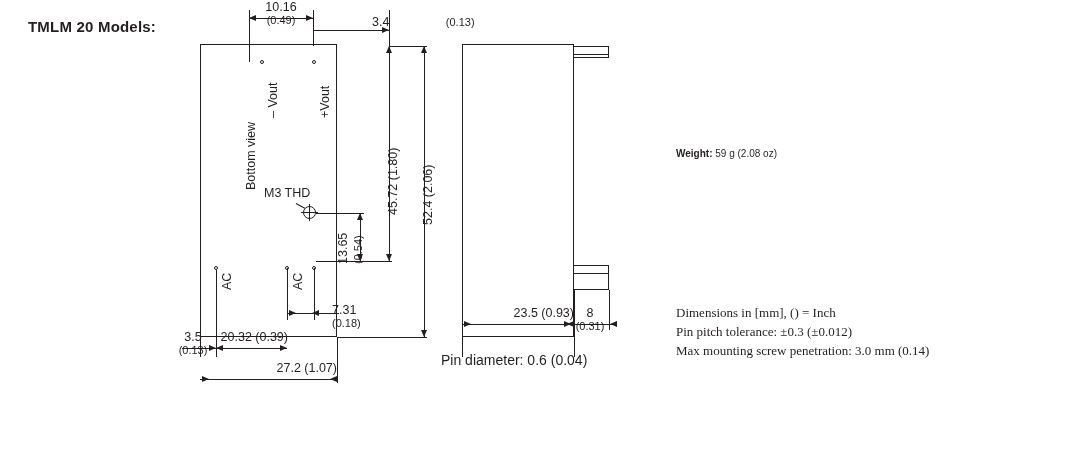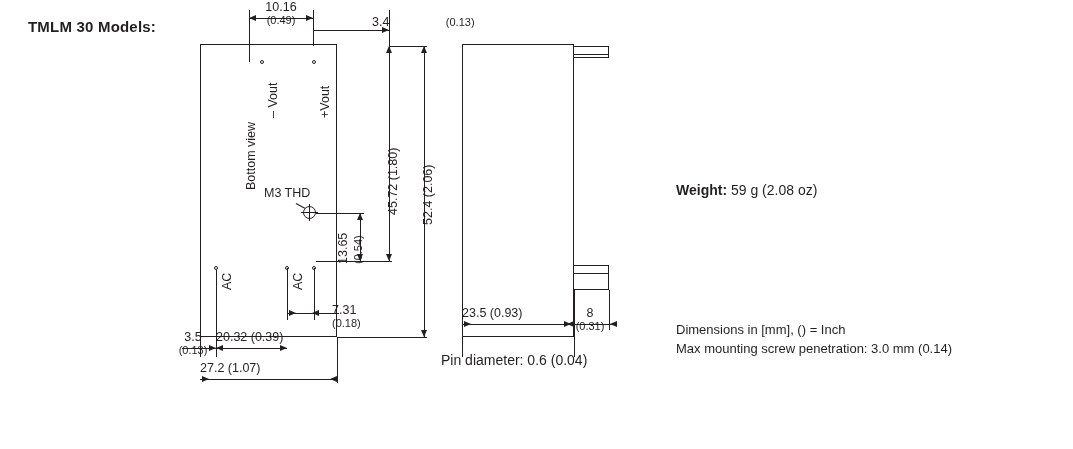--- a/index.html
+++ b/index.html
@@ -32,21 +32,21 @@
     box-sizing: border-box;
   }
   
   .lbl {
     position: absolute;
     font-size: 12.5px;
     white-space: nowrap;
     line-height: 1.15;
     color: #231f20;
   }
-  .lbl.center { text-align: left; }
+  .lbl.center { text-align: right; }
   .rot90 { transform: rotate(-90deg); transform-origin: 0 0; }
   .dim-stack { position: absolute; text-align: center; white-space: nowrap; }
   .dim-stack .big { font-size: 12.5px; display: block; }
   .dim-stack .small { font-size: 11px; display: block; }
   
   .arrL, .arrR, .arrU, .arrD {
     position: absolute;
     width: 0; height: 0;
   }
   .arrR { border-top: 3px solid transparent; border-bottom: 3px solid transparent; border-left: 7px solid #231f20; }
@@ -77,35 +77,34 @@
   .screwhole::before { left: 50%; top: -3px; width: 1px; height: 17px; margin-left: -0.5px; }
   .screwhole::after { top: 50%; left: -3px; height: 1px; width: 17px; margin-top: -0.5px; }
   .notes {
     position: absolute;
     font-size: 13px;
     line-height: 19px;
     white-space: nowrap;
   }
   .weight {
     position: absolute;
-    font-size: 14px;
-    white-space: nowrap;
-    margin-top: 34px;
+    font-size: 10px;
+    white-space: nowrap;
   }
   .weight b { font-weight: bold; }
   .pindia {
     position: absolute;
     font-size: 14px;
     white-space: nowrap;
   }
 </style>
 </head>
 <body>
 
-<div class="title abs">TMLM 30 Models:</div>
+<div class="title abs">TMLM 20 Models:</div>
 
 <div class="box" style="left:200px; top:44px; width:137px; height:293px;"></div>
 
 <div class="lbl rot90" style="left:244px; top:190px; font-size:12.5px;">Bottom view</div>
 
 <div class="dot" style="left:260px; top:60px;"></div>
 <div class="dot" style="left:312px; top:60px;"></div>
 <div class="dot" style="left:214px; top:266px;"></div>
 <div class="dot" style="left:285px; top:266px;"></div>
 <div class="dot" style="left:312px; top:266px;"></div>
@@ -215,16 +214,17 @@
   <span class="small">(0.31)</span>
 </div>
 
 <div class="pindia" style="left:441px; top:352px;">Pin diameter: 0.6 (0.04)</div>
 
 <div class="weight" style="left:676px; top:148px;">
   <b>Weight:</b>
   <span>59 g (2.08 oz)</span>
 </div>
 
-<div class="notes" style="left:676px; top:320px;">
+<div class="notes" style="left:676px; top:303px;font-family:Liberation Serif, serif;">
   <div>Dimensions in [mm], () = Inch</div>
+  <div>Pin pitch tolerance: ±0.3 (±0.012)</div>
   <div>Max mounting screw penetration: 3.0 mm (0.14)</div>
 </div>
 
 </body></html>

